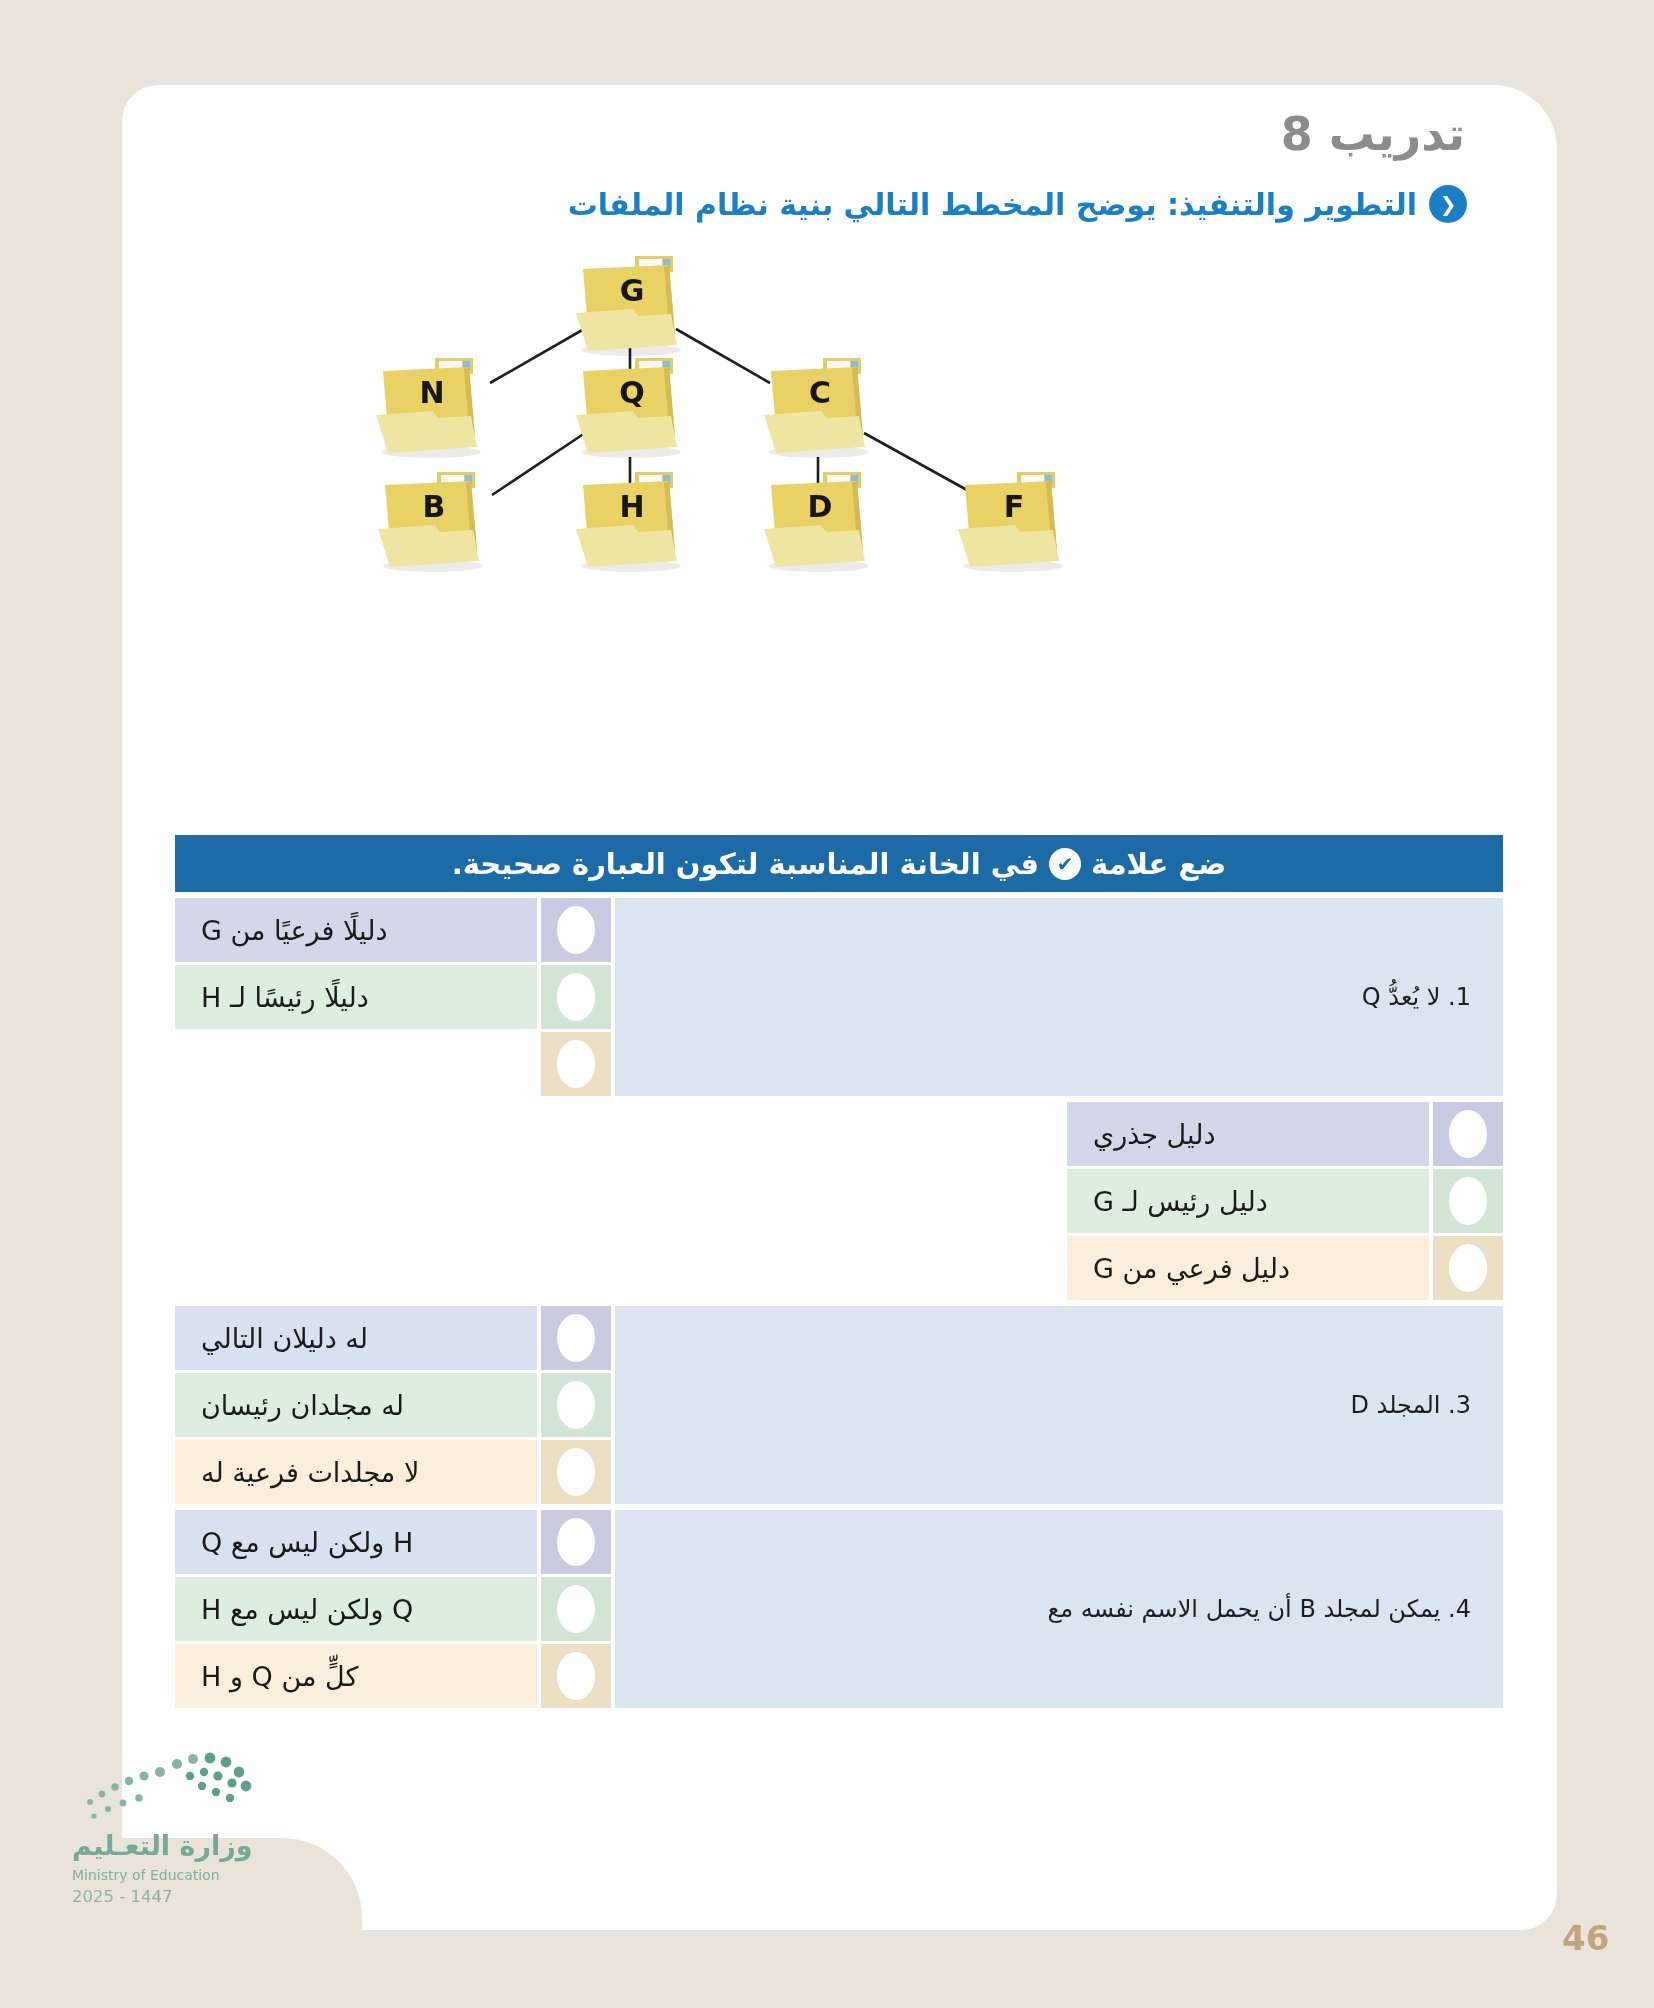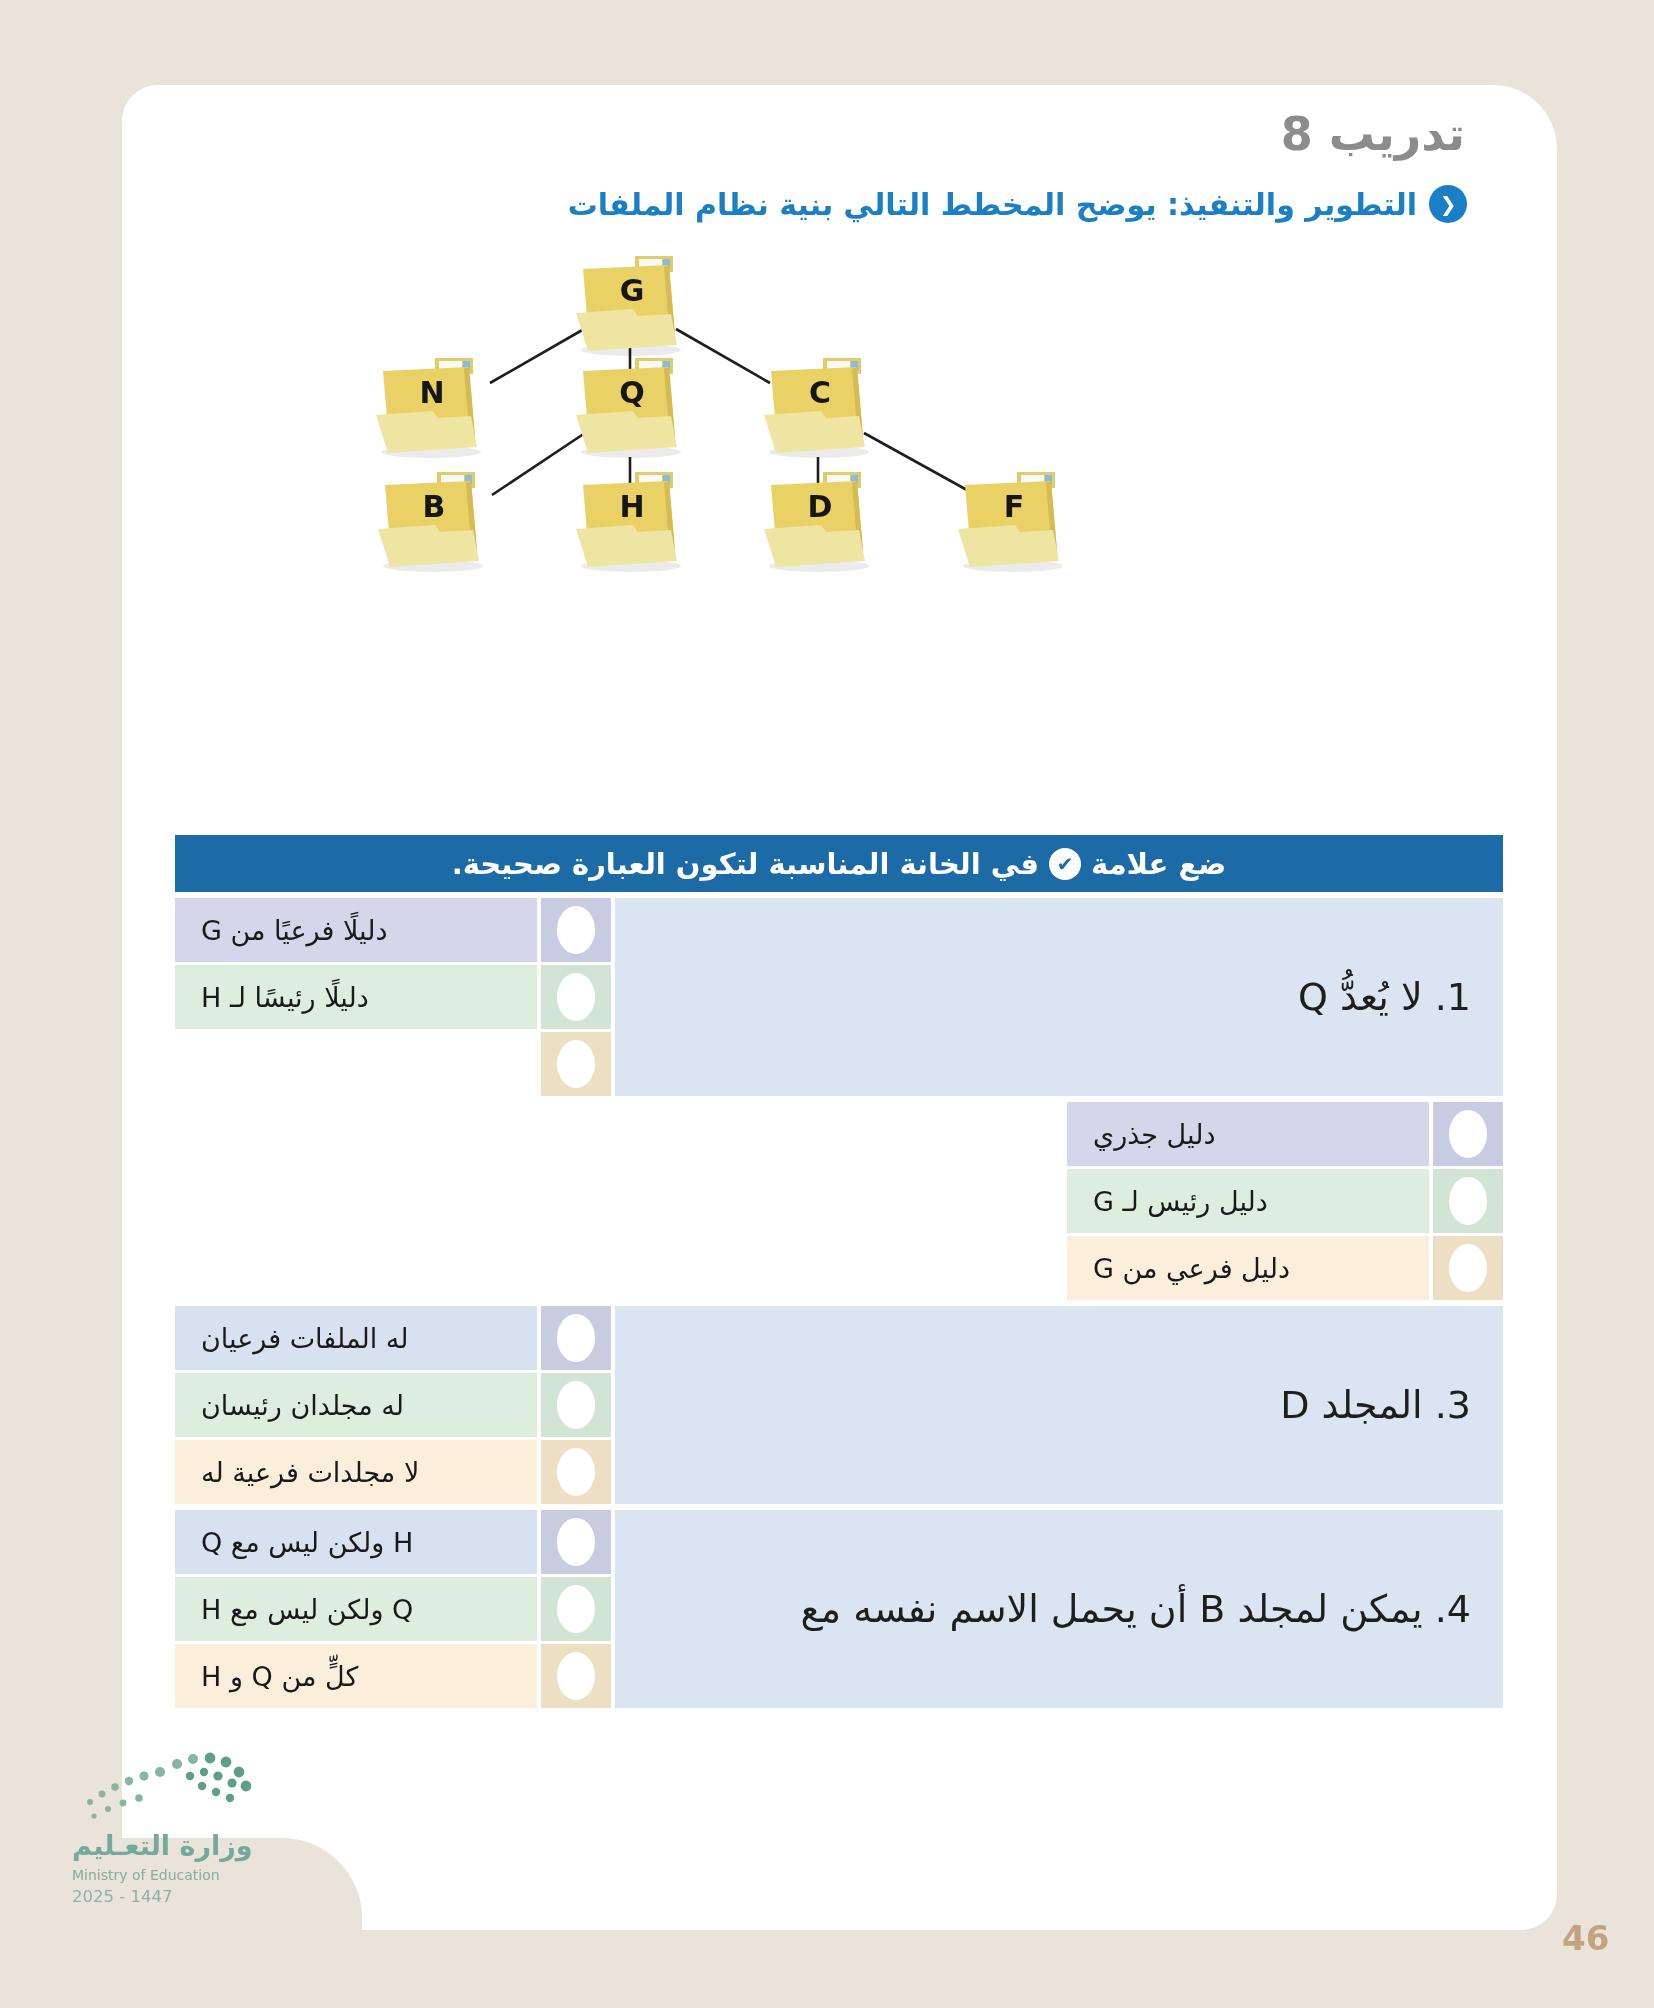--- a/index.html
+++ b/index.html
@@ -49,21 +49,21 @@
     background:#ffffff; color:#1c6ba6;
     display:flex; align-items:center; justify-content:center;
     font-size:20px; font-weight:bold;
   }
   .tbody { margin-top:6px; display:flex; flex-direction:column; gap:6px; }
   .group { display:flex; flex-direction:row; gap:4px; }
   .q-cell {
     flex:1 1 auto; background:#dbe5f1;
     display:flex; align-items:center;
     padding-right:32px;
-    font-size:38px; color:#1e1e1e;
+    font-size:24px; color:#1e1e1e;
   }
   .options-stack {
     flex:0 0 436px; display:flex; flex-direction:column; gap:3px;
   }
   .option-row { display:flex; flex-direction:row; gap:4px; height:64px; }
   .option-check-cell {
     flex:0 0 70px; display:flex; align-items:center; justify-content:center;
   }
   .check-circle {
     width:38px; height:48px; border-radius:50%;
@@ -238,21 +238,21 @@
 
   <div class="group">
     <div class="q-cell">3. المجلد D</div>
     <div class="options-stack">
 
     <div class="option-row">
         <div class="option-check-cell" style="background: rgb(199, 204, 225);">
           <span class="check-circle"></span>
         </div>
         <div class="option-label-cell" style="background: rgb(215, 225, 239);">
-          <span class="lbl">له الملفات فرعيان</span>
+          <span class="lbl">له دليلان التالي</span>
         </div>
       </div>
             <div class="option-row">
         <div class="option-check-cell" style="background: rgb(210, 229, 213);">
           <span class="check-circle"></span>
         </div>
         <div class="option-label-cell" style="background: rgb(221, 238, 222);">
           <span class="lbl">له مجلدان رئيسان</span>
         </div>
       </div>

